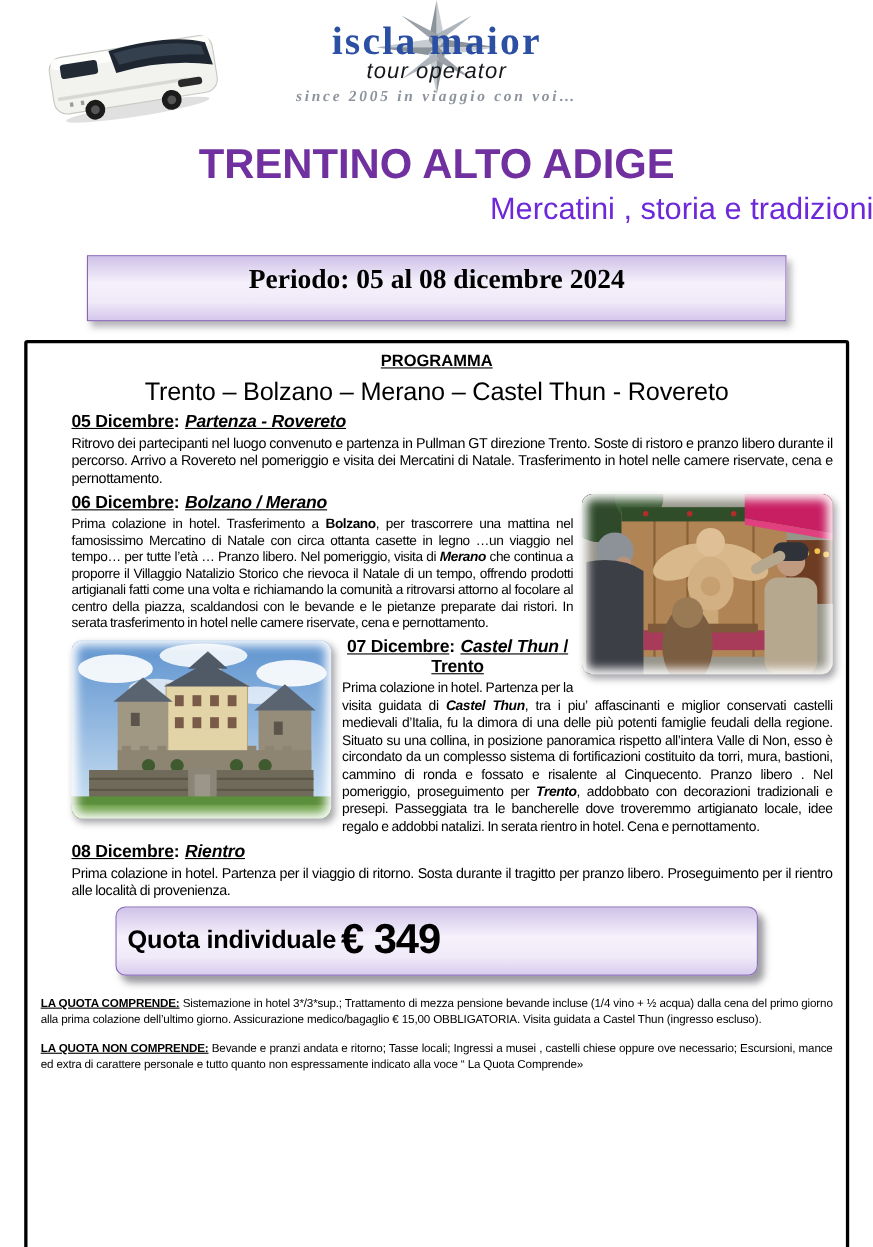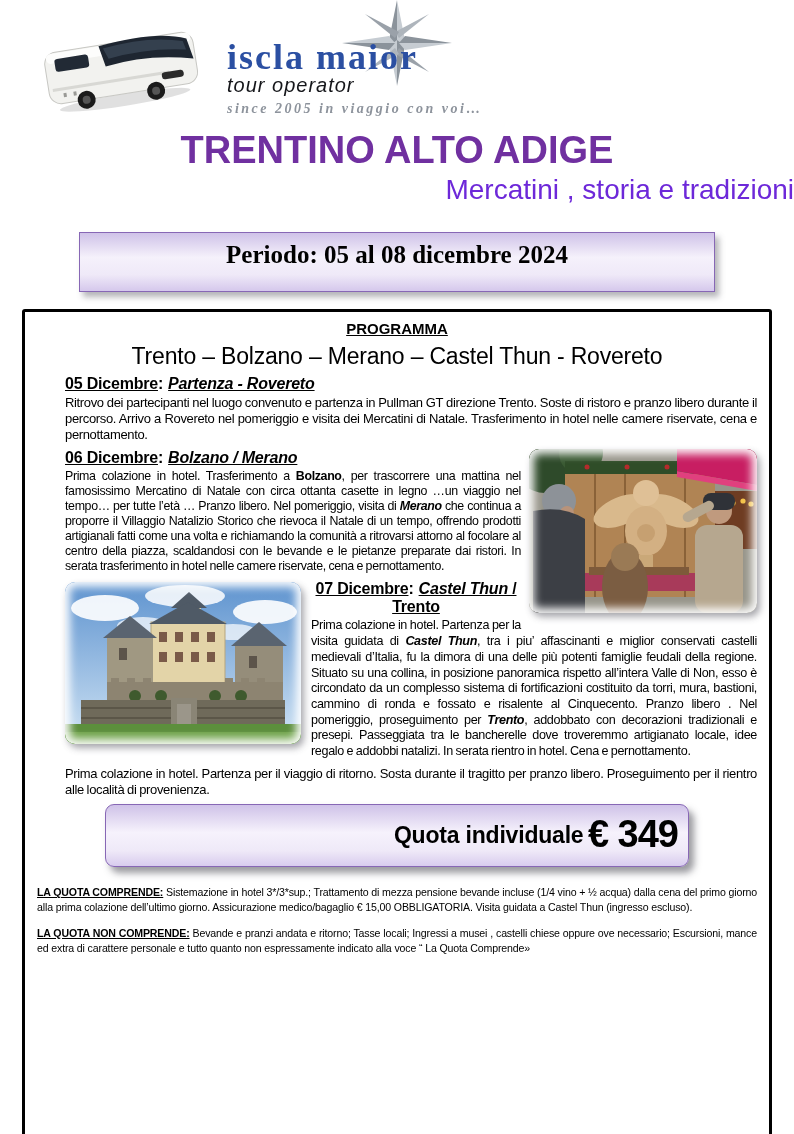--- a/index.html
+++ b/index.html
@@ -2,21 +2,21 @@
 <html><head>
 <meta charset="utf-8">
 <style>
   html,body{margin:0;padding:0;background:#fff;}
   .page{position:relative;width:794px;height:1134px;background:#fff;overflow:hidden;
         font-family:"Liberation Sans",sans-serif;color:#000;}
 
   
   .header{position:relative;height:118px;}
   .bus{position:absolute;left:40px;top:22px;width:162px;height:90px;}
-  .logo{position:relative;margin:0 auto;width:340px;text-align:left;padding-top:40px;}
+  .logo{position:relative;margin:0 auto;width:340px;text-align:center;padding-top:20px;}
   .compass{position:absolute;left:50%;top:0;margin-left:-60px;z-index:0;}
   .logo-title{position:relative;z-index:1;font-family:"Liberation Serif",serif;font-weight:bold;
               font-size:36px;color:#2b4fa2;letter-spacing:2px;line-height:34px;}
   .logo-sub{position:relative;z-index:1;font-style:italic;font-size:20px;color:#15161a;
             letter-spacing:1px;margin-top:0px;}
   .logo-tag{position:relative;z-index:1;font-family:"Liberation Serif",serif;font-style:italic;
             font-weight:bold;font-size:14px;color:#8d939c;letter-spacing:2.5px;margin-top:4px;}
 
   
   .title{margin:10px 0 0;text-align:center;font-size:38px;line-height:44px;font-weight:bold;color:#7030a0;}
@@ -61,21 +61,21 @@
          box-shadow:inset 0 0 9px 5px rgba(255,255,255,.95);}
   .photo svg{display:block;}
   .market{float:right;width:228px;height:164px;margin:0 0 6px 8px;}
   .castle{float:left;width:236px;height:162px;margin:2px 10px 4px 0;}
 
   
   .quota-box{width:584px;margin:2px auto 0;box-sizing:border-box;
       border:1px solid #8767b5;border-radius:9px;
       background:linear-gradient(180deg,#cfc2e8 0%,#f6f2fc 45%,#efe9f8 75%,#d8ccee 100%);
       box-shadow:5px 6px 7px rgba(55,55,65,.5);
-      text-align:right;padding:8px 10px 10px;}
+      text-align:left;padding:8px 10px 10px;}
   .quota-label{font-size:23px;font-weight:bold;letter-spacing:-0.2px;vertical-align:4px;}
   .quota-price{font-size:38px;font-weight:bold;letter-spacing:-1px;}
   .quota-note{font-size:14.5px;letter-spacing:-0.3px;margin-top:2px;}
 
   
   .terms{margin:18px 0 0;font-size:10.6px;line-height:1.4;text-align:justify;
          letter-spacing:-0.15px;}
   .terms + .terms{margin-top:11px;}
   .terms-label{font-weight:bold;text-decoration:underline;}
 
@@ -252,20 +252,23 @@
           <rect x="0" y="150" width="236" height="12" fill="#6fa34a"></rect>
         </svg>
       </div>
       <div class="day-head">
         <span class="day-date">07 Dicembre</span><span class="day-sep">:</span><span class="day-title"><span class="seg-bi">Castel Thun</span><span class="seg-b"> / </span><span class="seg-b">Trento</span></span>
       </div>
       <p class="day-body"><span>Prima colazione in hotel. Partenza per la visita guidata di </span><span class="seg-bi">Castel Thun</span><span>, tra i piu’ affascinanti e miglior conservati castelli medievali d’Italia, fu la dimora di una delle più potenti famiglie feudali della regione. Situato su una collina, in posizione panoramica rispetto all’intera Valle di Non, esso è circondato da un complesso sistema di fortificazioni costituito da torri, mura, bastioni, cammino di ronda e fossato e risalente al Cinquecento. Pranzo libero . Nel pomeriggio, proseguimento per </span><span class="seg-bi">Trento</span><span>, addobbato con decorazioni tradizionali e presepi. Passeggiata tra le bancherelle dove troveremmo artigianato locale, idee regalo e addobbi natalizi. In serata rientro in hotel. Cena e pernottamento.</span></p>
     </div>
 
     <div class="day day08">
+      <div class="day-head">
+        <span class="day-date">08 Dicembre</span><span class="day-sep">:</span><span class="day-title"><span class="seg-bi">Rientro</span></span>
+      </div>
       <p class="day-body"><span>Prima colazione in hotel. Partenza per il viaggio di ritorno. Sosta durante il tragitto per pranzo libero. Proseguimento per il rientro alle località di provenienza.</span></p>
     </div>
 
     <div class="quota-box">
       <div>
         <span class="quota-label">Quota individuale</span>
         <span class="quota-price">€ 349</span>
       </div>
     </div>
 

